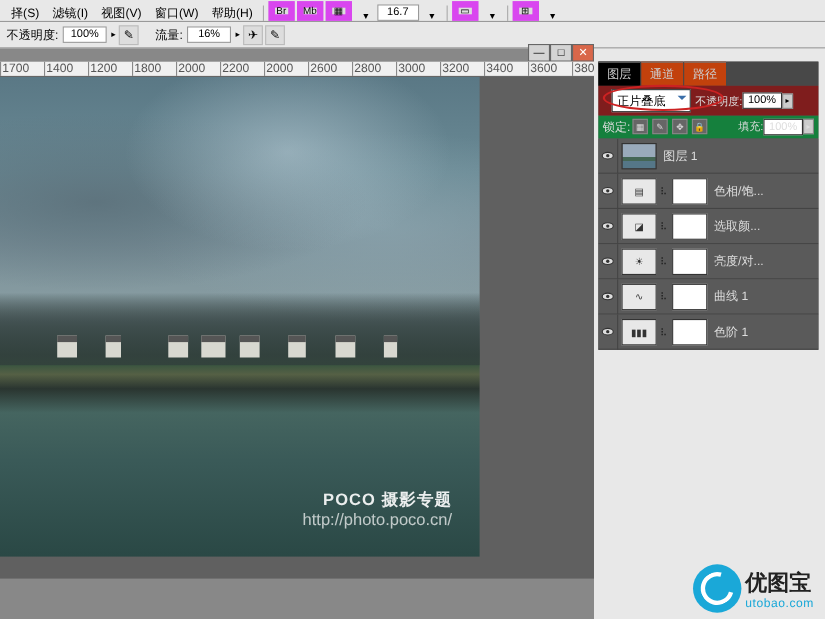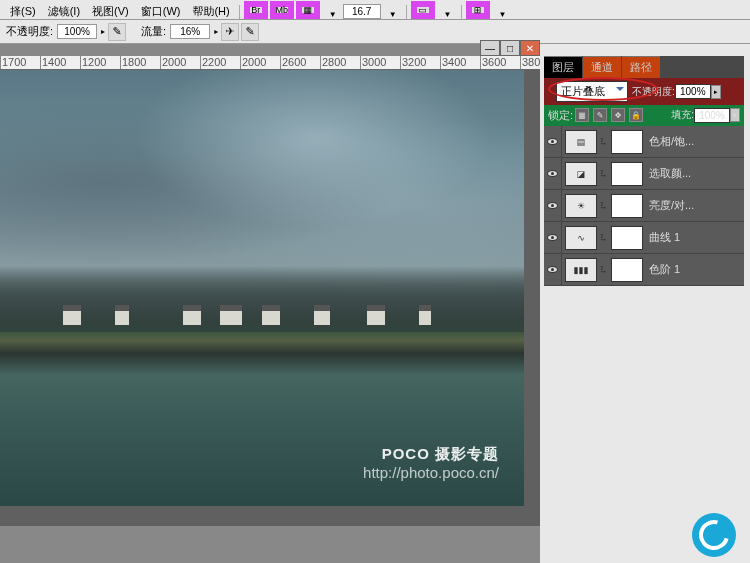--- a/index.html
+++ b/index.html
@@ -18,21 +18,21 @@
 .optbar .tri{font-size:8px}
 .canvas-area{position:absolute;left:0;top:44px;width:540px;height:519px;background:#888}
 .doc-win{position:absolute;left:0;top:12px;width:540px;height:470px;background:#606060}
 .win-ctrl{position:absolute;right:0;top:-16px;display:flex}
 .win-ctrl div{width:20px;height:16px;display:flex;align-items:center;justify-content:center;font-size:10px;border:1px solid #666}
 .win-min{background:#d4d4d4}
 .win-max{background:#d4d4d4}
 .win-cls{background:#d9674a;color:#fff}
 .ruler-h{height:14px;background:#f0f0f0;border-bottom:1px solid #666;position:relative;overflow:hidden;display:flex;font-size:8px;color:#555}
 .ruler-h span{flex:0 0 40px;border-left:1px solid #888;padding-left:1px}
-.img{position:absolute;left:0;top:14px;width:524px;height:436px;background:linear-gradient(to bottom,#5a7885 0%,#6a8a95 20%,#7a9099 35%,#859aa0 45%,#4a5858 52%,#3a4848 55%,#2a3a35 58%,#3a5540 60%,#556045 62%,#2a3530 65%,#456560 70%,#3a5a58 80%,#2a4845 100%)}
+.img{position:absolute;left:0;top:14px;width:436px;height:436px;background:linear-gradient(to bottom,#5a7885 0%,#6a8a95 20%,#7a9099 35%,#859aa0 45%,#4a5858 52%,#3a4848 55%,#2a3a35 58%,#3a5540 60%,#556045 62%,#2a3530 65%,#456560 70%,#3a5a58 80%,#2a4845 100%)}
 .clouds{position:absolute;top:0;left:0;right:0;height:52%;background:radial-gradient(ellipse at 60% 30%,rgba(180,200,210,0.6) 0%,transparent 40%),radial-gradient(ellipse at 20% 50%,rgba(90,110,120,0.8) 0%,transparent 50%),radial-gradient(ellipse at 80% 60%,rgba(150,175,185,0.5) 0%,transparent 45%)}
 .hills{position:absolute;top:45%;left:0;right:0;height:15%;background:linear-gradient(to bottom,transparent 0%,rgba(60,75,75,0.7) 40%,rgba(50,65,60,0.9) 100%)}
 .houses{position:absolute;top:54%;left:0;right:0;height:10%}
 .house{position:absolute;background:#d8d8d0;width:18px;height:20px;border-top:6px solid #555}
 .watermark{position:absolute;bottom:25px;right:25px;color:rgba(255,255,255,0.9);font-size:12px;text-align:right}
 .watermark .l1{font-size:15px;font-weight:bold;letter-spacing:1px}
 .watermark .l2{font-size:15px;color:rgba(255,255,255,0.7)}
 .panels{position:absolute;right:6px;top:56px;width:200px;background:#5a5a5a}
 .panel-hdr{height:22px;background:#484848;display:flex;align-items:center;color:#ccc;font-size:10px}
 .tab{padding:3px 8px;background:#000000;border-top:1px solid #777;margin-right:1px}
@@ -173,20 +173,27 @@
     <span style="flex:1"></span>
     <span class="pct-lbl">填充:</span>
     <span class="pct-val">100%</span>
     <span class="pct-tri">▸</span>
   </div>
   <div class="layers">
     <div class="layer">
       <div class="vis">
           <div class="eye"></div>
         </div>
+      <div class="thumb"></div>
+      <span class="lname">图层 1</span>
+    </div>
+    <div class="layer">
+      <div class="vis">
+          <div class="eye"></div>
+        </div>
       <div class="adj-ico">▤</div>
       <span class="link">⠧</span>
       <div class="mask"></div>
       <span class="lname">色相/饱...</span>
     </div>
     <div class="layer">
       <div class="vis">
           <div class="eye"></div>
         </div>
       <div class="adj-ico">◪</div>
@@ -219,13 +226,17 @@
       <div class="adj-ico">▮▮▮</div>
       <span class="link">⠧</span>
       <div class="mask"></div>
       <span class="lname">色阶 1</span>
     </div>
   </div>
 </div>
 
 <div class="logo">
   <div class="logo-c"></div>
+  <div class="logo-t">
+    <div class="cn">优图宝</div>
+    <div class="en">utobao.com</div>
+  </div>
 </div>
 
 </body></html>

